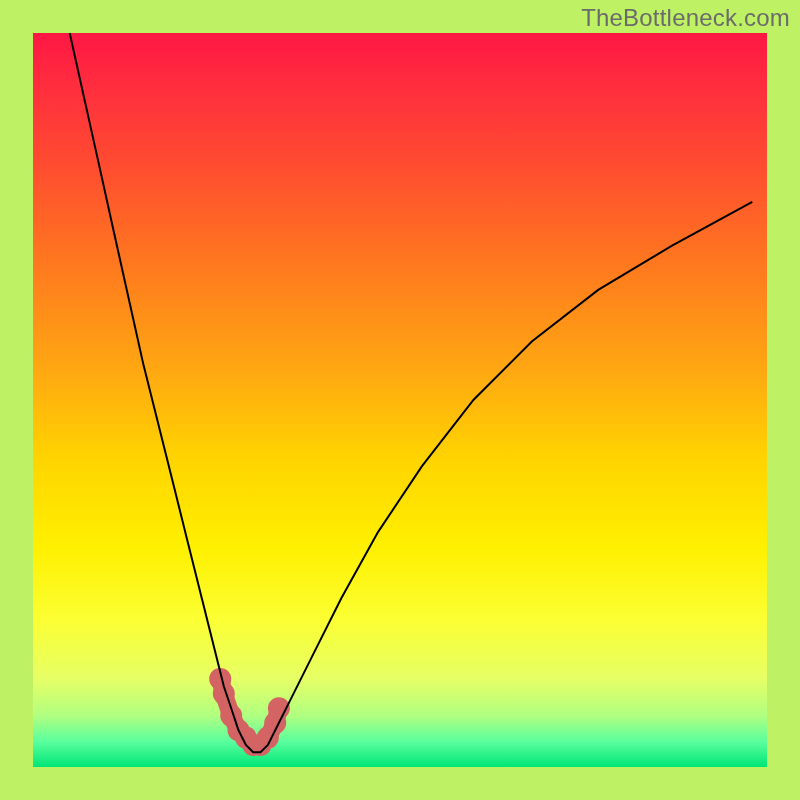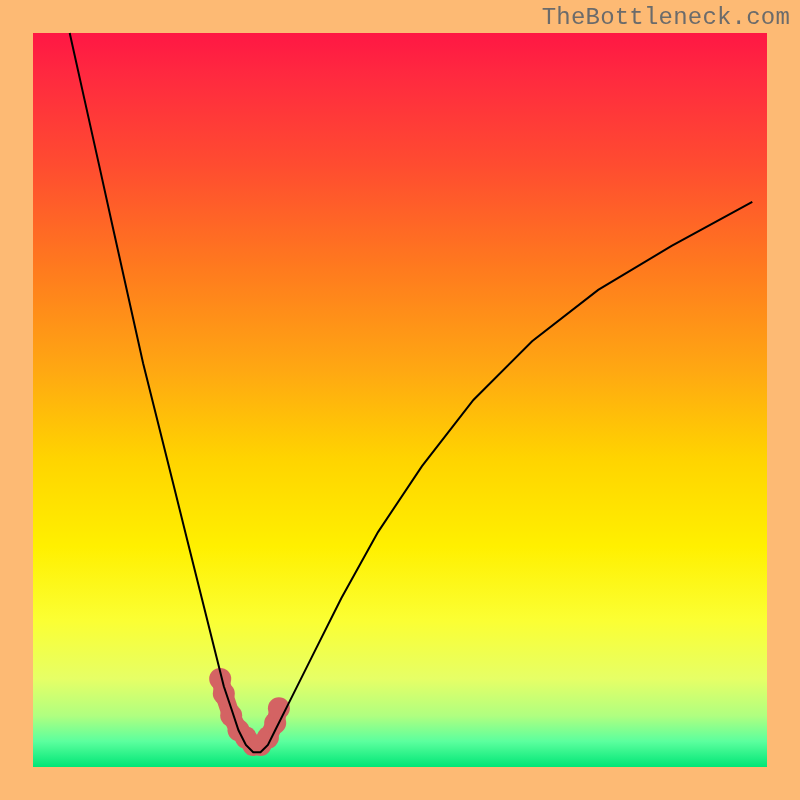--- a/index.html
+++ b/index.html
@@ -10,22 +10,21 @@
     background: #000;
     overflow: hidden;
     font-family: Arial, Helvetica, sans-serif;
   }
   .frame {
     position: absolute;
     top: 0;
     left: 0;
     width: 800px;
     height: 800px;
-    background: #fdba74;
-    font-family: Liberation Mono, monospace;
+    background: #bef264;
   }
   .watermark {
     position: absolute;
     top: 4px;
     right: 10px;
     color: #6b6b6b;
     font-size: 24px;
     letter-spacing: 0.2px;
     font-weight: 400;
     z-index: 20;

